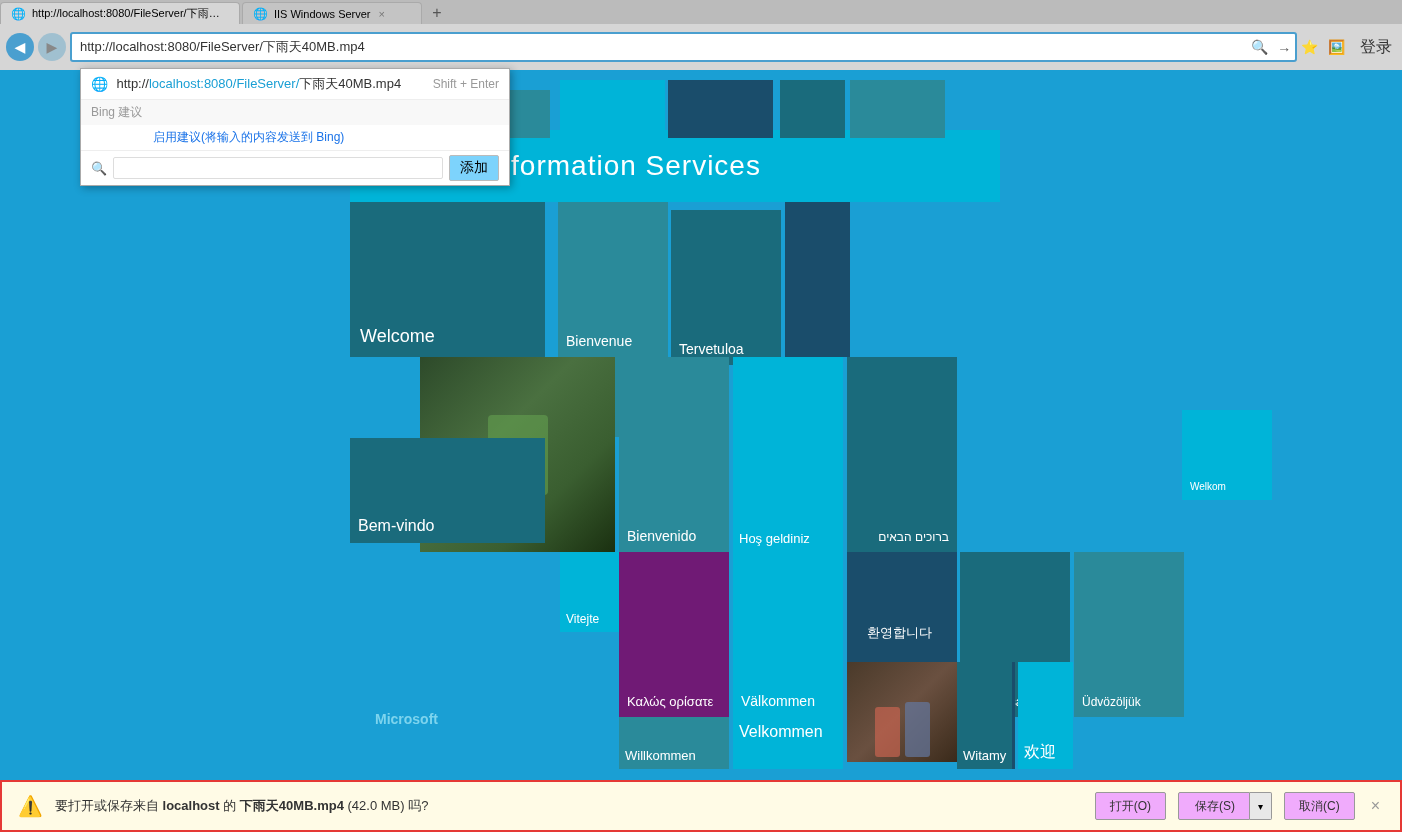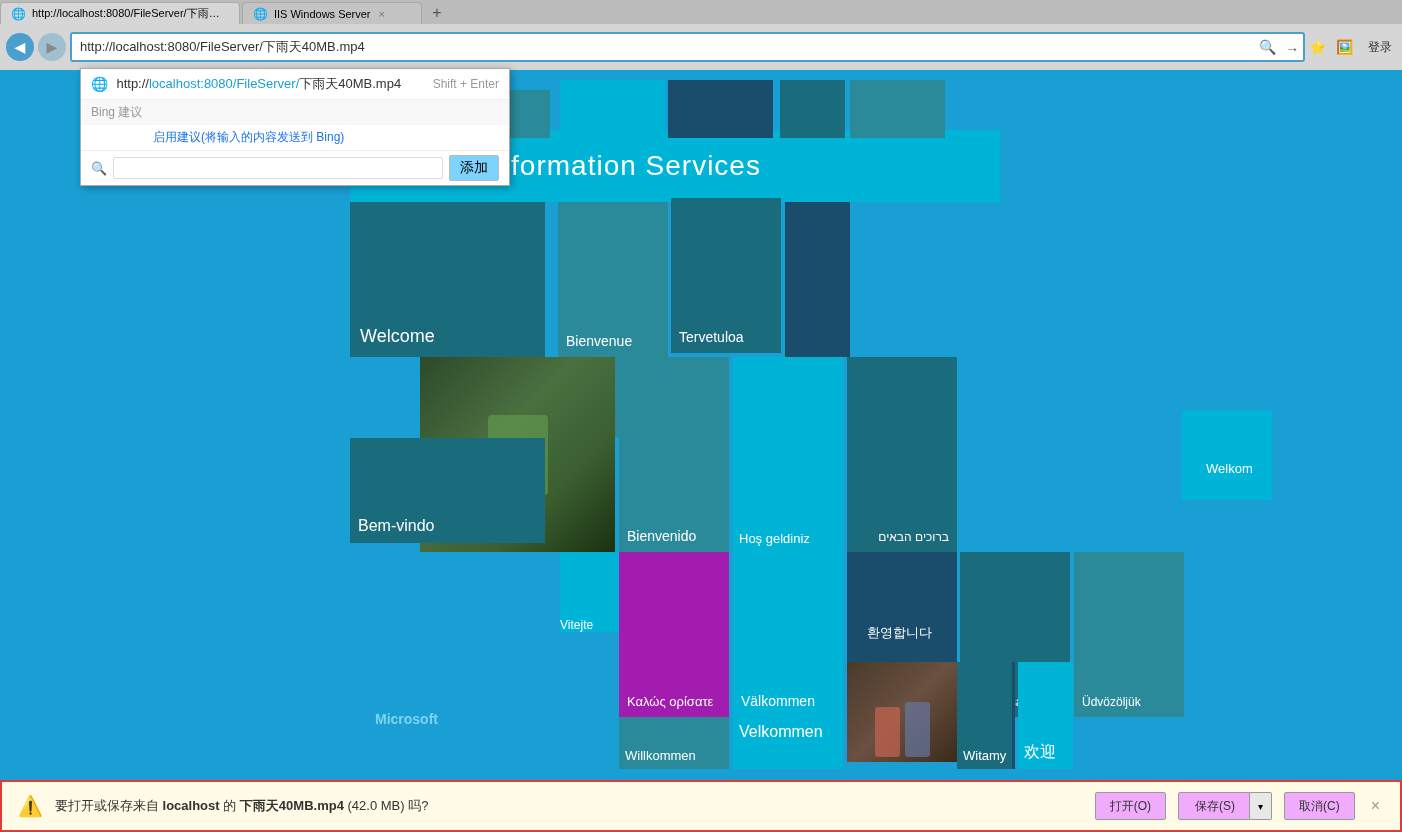--- a/index.html
+++ b/index.html
@@ -198,21 +198,21 @@
       color: white;
     }
 
     
     .fav-bar {
       height: 100%;
       display: flex; align-items: center; gap: 6px;
     }
 
     .fav-item {
-      font-size: 12px; color: #333; cursor: pointer;
+      font-size: 16px; color: #333; cursor: pointer;
       padding: 0 4px;
     }
 
     
     .tabs-row {
       position: absolute;
       top: 0; left: 0; right: 0;
       height: 24px;
       display: flex;
       align-items: flex-end;
@@ -312,21 +312,21 @@
   <div style="position:absolute;top:10px;left:850px;width:95px;height:58px;background:#2a8a9a;"></div>
 
   <div style="position:absolute;top:132px;left:350px;width:195px;height:155px;background:#1a6b7c;display:flex;align-items:flex-end;padding:10px;color:white;font-size:18px;">
     <span>Welcome</span>
   </div>
 
   <div style="position:absolute;top:132px;left:558px;width:110px;height:155px;background:#2a8a9a;display:flex;align-items:flex-end;padding:8px;color:white;font-size:14px;">
     <span>Bienvenue</span>
   </div>
 
-  <div style="position:absolute;top:128px;left:671px;width:110px;height:155px;background:#1a6b7c;display:flex;align-items:flex-end;padding:8px;color:white;font-size:14px;">
+  <div style="position:absolute;top:140px;left:671px;width:110px;height:155px;background:#1a6b7c;display:flex;align-items:flex-end;padding:8px;color:white;font-size:14px;">
     <span>Tervetuloa</span>
   </div>
 
   <div style="position:absolute;top:132px;left:785px;width:65px;height:155px;background:#1a4d6b;"></div>
 
   <div style="position:absolute;top:287px;left:420px;width:100px;height:80px;background:#2a8a9a;display:flex;align-items:flex-end;padding:8px;color:white;font-size:13px;">
     <span>ようこそ</span>
   </div>
   <div style="position:absolute;top:287px;left:527px;width:120px;height:80px;background:#2a8a9a;display:flex;align-items:flex-end;padding:8px;color:white;font-size:14px;">
     <span>Benvenuto</span>
@@ -347,33 +347,33 @@
   </div>
 
   <div style="position:absolute;top:287px;left:733px;width:110px;height:195px;background:#00b4d8;display:flex;align-items:flex-end;padding:6px;color:white;font-size:13px;">
     <span>Hoş geldiniz</span>
   </div>
 
   <div style="position:absolute;top:287px;left:847px;width:110px;height:195px;background:#1a6b7c;display:flex;align-items:flex-end;padding:8px;color:white;font-size:12px;direction:rtl;">
     <span>ברוכים הבאים</span>
   </div>
 
-  <div style="position:absolute;top:340px;right:130px;width:90px;height:90px;background:#00b4d8;display:flex;align-items:flex-end;padding:24px;color:white;font-size:13px;">
+  <div style="position:absolute;top:340px;right:130px;width:90px;height:90px;background:#00b4d8;display:flex;align-items:flex-end;padding:8px;color:white;font-size:10px;">
     <span>Welkom</span>
   </div>
 
   <div style="position:absolute;top:368px;left:350px;width:195px;height:105px;background:#1a6b7c;display:flex;align-items:flex-end;padding:8px;color:white;font-size:16px;">
     <span>Bem-vindo</span>
   </div>
 
-  <div style="position:absolute;top:482px;left:560px;width:65px;height:80px;background:#00b4d8;display:flex;align-items:flex-end;color:white;font-size:12px;">
+  <div style="position:absolute;top:482px;left:560px;width:65px;height:80px;background:#00b4d8;display:flex;align-items:flex-end;padding:6px;color:white;font-size:12px;">
     <span>Vitejte</span>
   </div>
 
-  <div style="position:absolute;top:482px;left:619px;width:110px;height:165px;background:#a21caf;display:flex;align-items:flex-end;padding:8px;color:white;font-size:13px;">
+  <div style="position:absolute;top:482px;left:619px;width:110px;height:165px;background:#701a75;display:flex;align-items:flex-end;padding:8px;color:white;font-size:13px;">
     <span>Καλώς ορίσατε</span>
   </div>
 
   <div style="position:absolute;top:482px;left:733px;width:110px;height:165px;background:#00b4d8;display:flex;align-items:flex-end;padding:8px;color:white;font-size:14px;">
     <span>Välkommen</span>
   </div>
 
   <div style="position:absolute;top:482px;left:847px;width:110px;height:110px;background:#1a4d6b;display:flex;align-items:flex-end;padding:20px;color:white;font-size:13px;">
     <span>환영합니다</span>
   </div>

